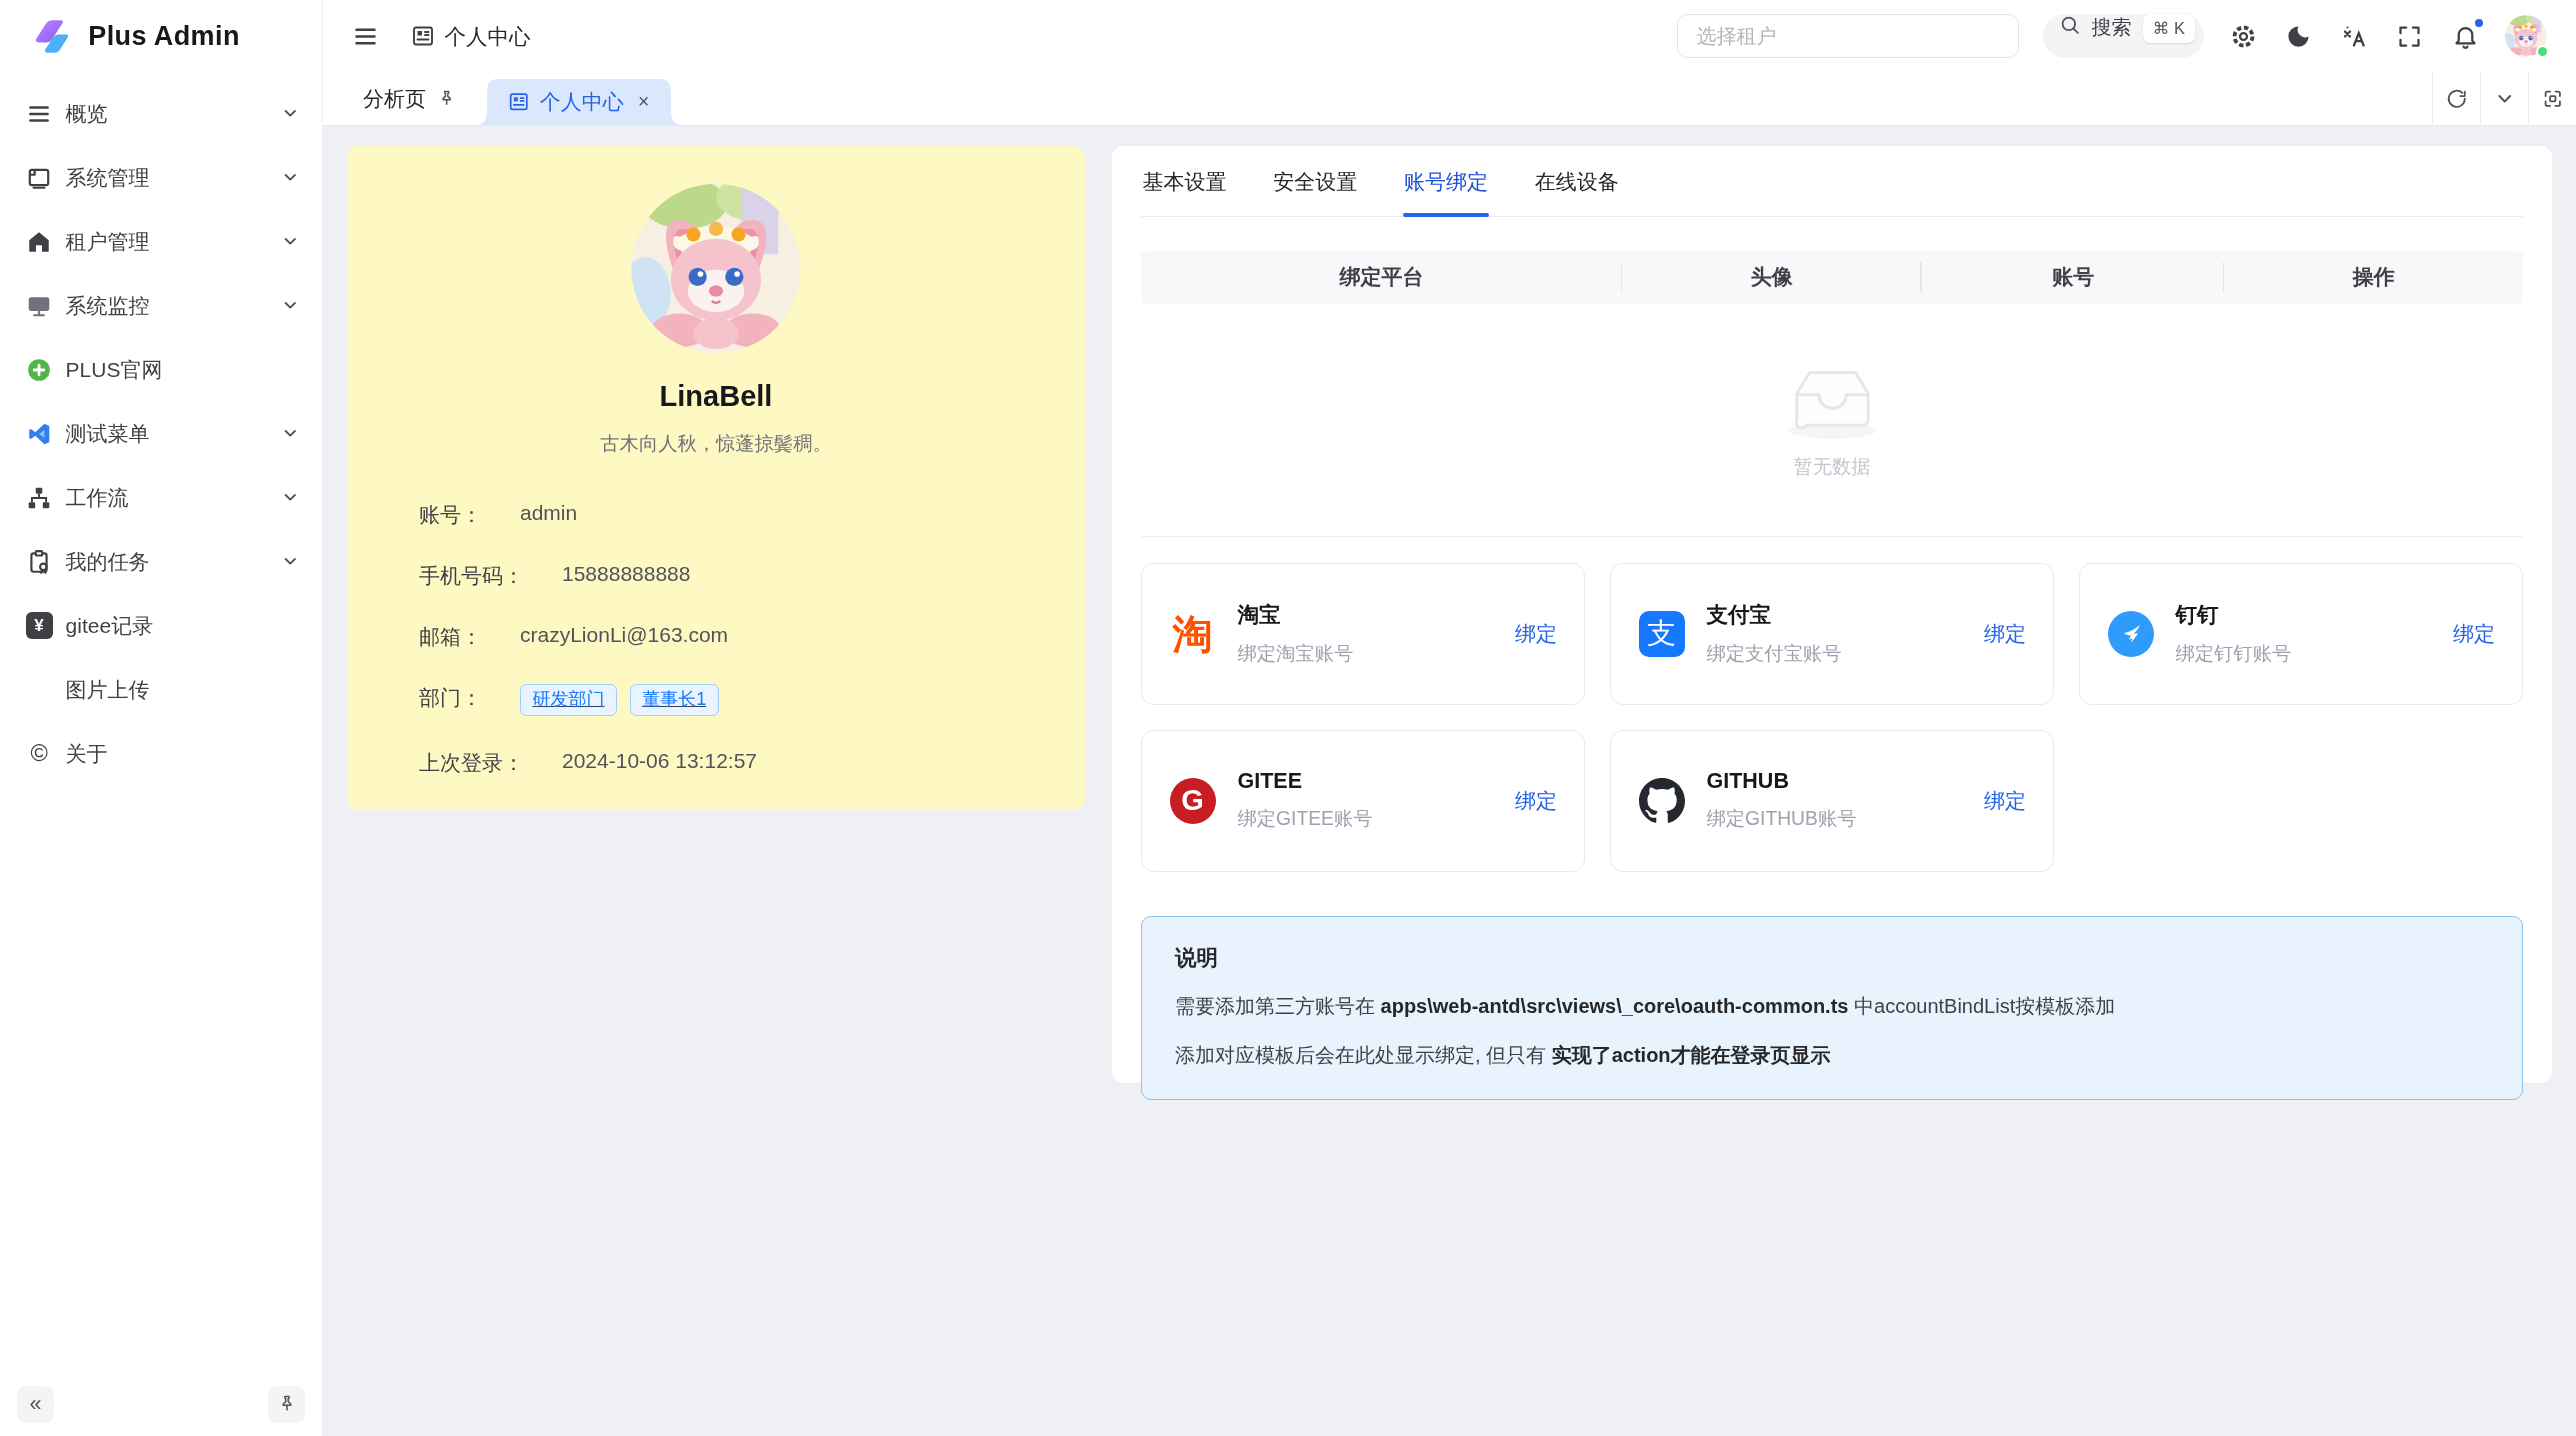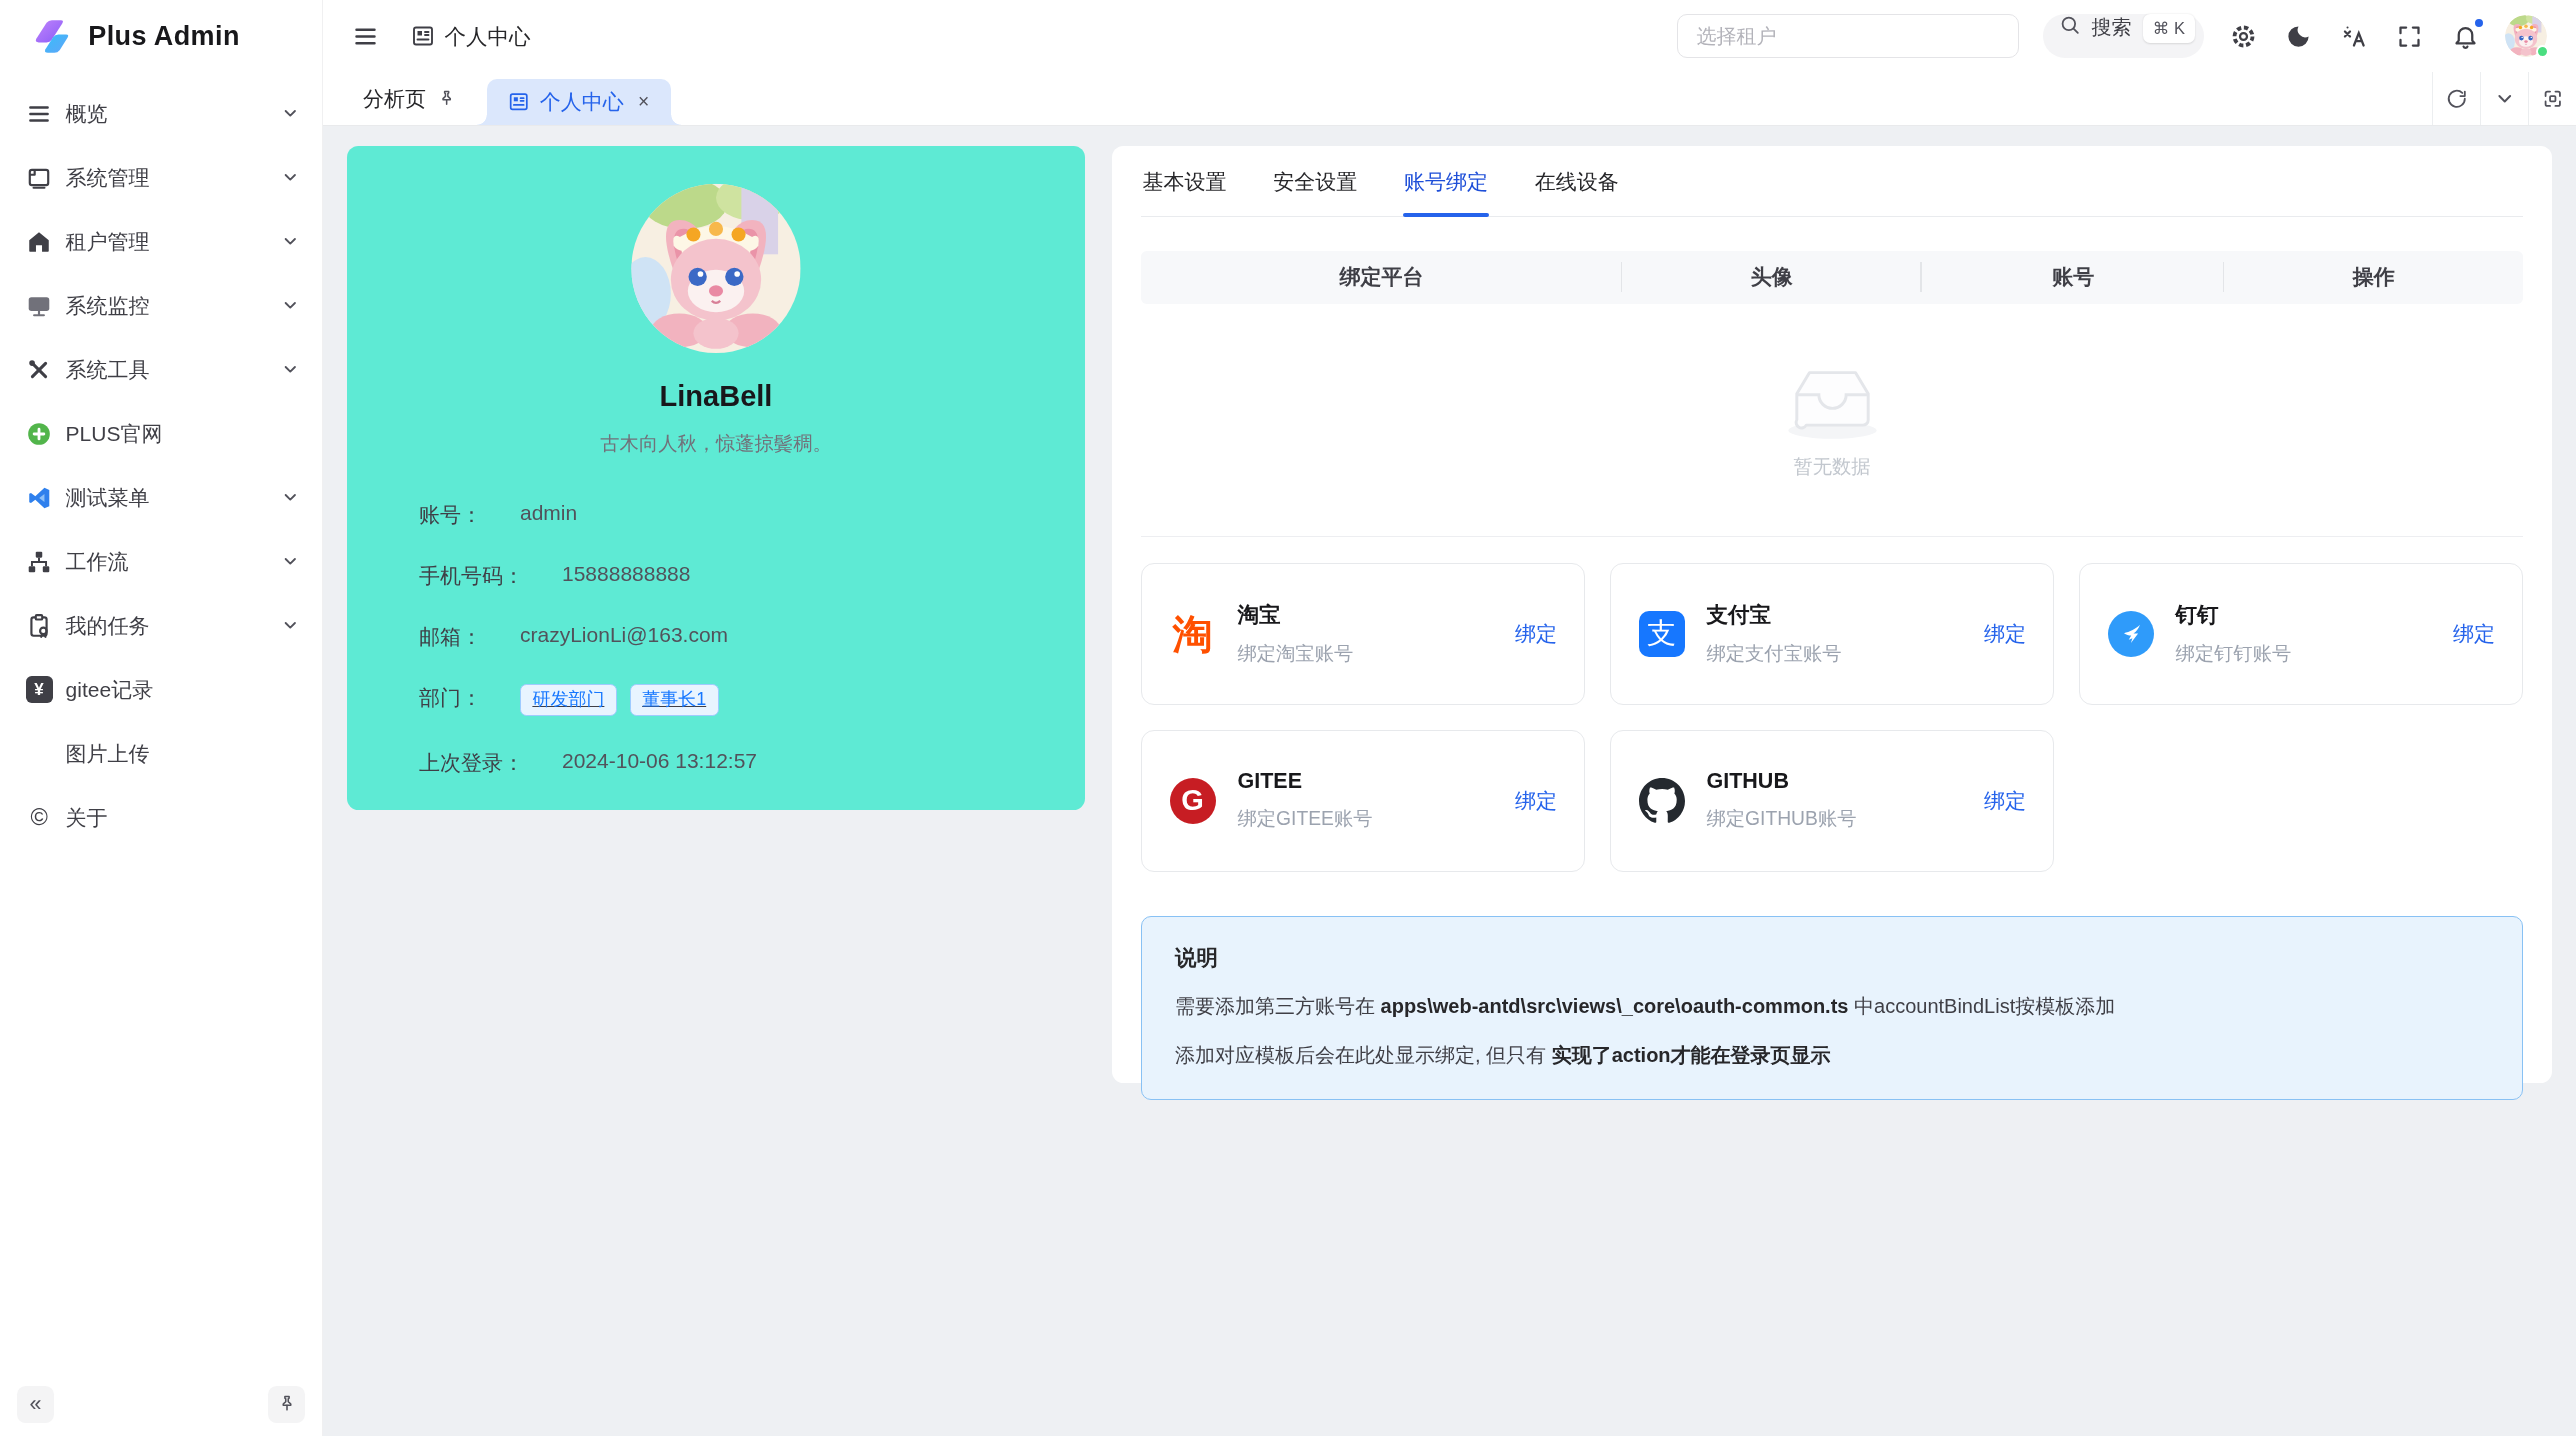--- a/index.html
+++ b/index.html
@@ -69,21 +69,21 @@
         background:radial-gradient(circle at 100% 0, transparent 9.3px, var(--tabbg) 10px); }
   .tab-close { font-size:19.3px; color:#52525b; margin-left:4.3px; cursor:pointer; }
   .tab-ctrls { margin-left:auto; display:flex; }
   .tc { width:48px; border:none; border-left:1.4px solid #eceef0; background:#fff; color:#52525b;
         display:flex; align-items:center; justify-content:center; cursor:pointer; }
   .tc svg { width:21.5px; height:21.5px; }
 
   
   .content { flex:1; background:#eef0f3; padding:20px 24px; display:flex; gap:27px; align-items:flex-start; }
 
-  .profile-card { width:738px; flex:none; height:664px; background:#5eead4; border-radius:11.4px;
+  .profile-card { width:738px; flex:none; height:664px; background:#fef9c3; border-radius:11.4px;
         display:flex; flex-direction:column; align-items:center; padding-top:37px; }
   .ava-big { width:180px; height:180px; border-radius:50%; overflow:hidden; }
   .p-name { margin-top:26px; font-size:29px; font-weight:700; color:#18181b; }
   .p-bio { margin-top:17px; font-size:19.3px; color:#71717a; }
   .p-fields { margin-top:44px; width:100%; padding:0 72px; }
   .p-row { margin-bottom:33px; font-size:21px; color:#3f3f46; display:flex; align-items:flex-start;gap:38px; }
   .p-row .val { color:#52525b; }
   .tags { display:flex; gap:13px;text-decoration:underline; }
   .tag { border:1.4px solid #9ecbff; background:#e8f4ff; color:#1677ff; font-size:18px;
         border-radius:6.4px; padding:4.3px 11.4px; line-height:1.2; }
@@ -230,35 +230,20 @@
             </svg>
           </span>
         <span class="mi-label">系统监控</span>
         <svg class="chev" viewBox="0 0 24 24" fill="none" stroke="currentColor" stroke-width="2.4" stroke-linecap="round" stroke-linejoin="round">
             <path d="m6 9 6 6 6-6"></path>
           </svg>
       </div>
       <div class="mi">
         <span class="mi-ic">
           <svg viewBox="0 0 24 24">
-              <g fill="#3f3f46">
-                <rect x="10.6" y="2" width="2.8" height="20" rx="1.4" transform="rotate(45 12 12)"></rect>
-                <rect x="10.6" y="2" width="2.8" height="20" rx="1.4" transform="rotate(-45 12 12)"></rect>
-                <circle cx="5.6" cy="5.6" r="2.6"></circle>
-              </g>
-            </svg>
-          </span>
-        <span class="mi-label">系统工具</span>
-        <svg class="chev" viewBox="0 0 24 24" fill="none" stroke="currentColor" stroke-width="2.4" stroke-linecap="round" stroke-linejoin="round">
-            <path d="m6 9 6 6 6-6"></path>
-          </svg>
-      </div>
-      <div class="mi">
-        <span class="mi-ic">
-          <svg viewBox="0 0 24 24">
               <circle cx="12" cy="12" r="10" fill="#52b54b"></circle>
               <path d="M12 7.5v9M7.5 12h9" stroke="#fff" stroke-width="2.6" stroke-linecap="round"></path>
             </svg>
           </span>
         <span class="mi-label">PLUS官网</span>
       </div>
       <div class="mi">
         <span class="mi-ic">
           <svg viewBox="0 0 24 24">
               <path d="M17 2.5 8.6 10.4 4.6 7.3 3 8.1v7.8l1.6.8 4-3.1L17 21.5l4.5-2V4.5Z" fill="#2f80ed"></path>

